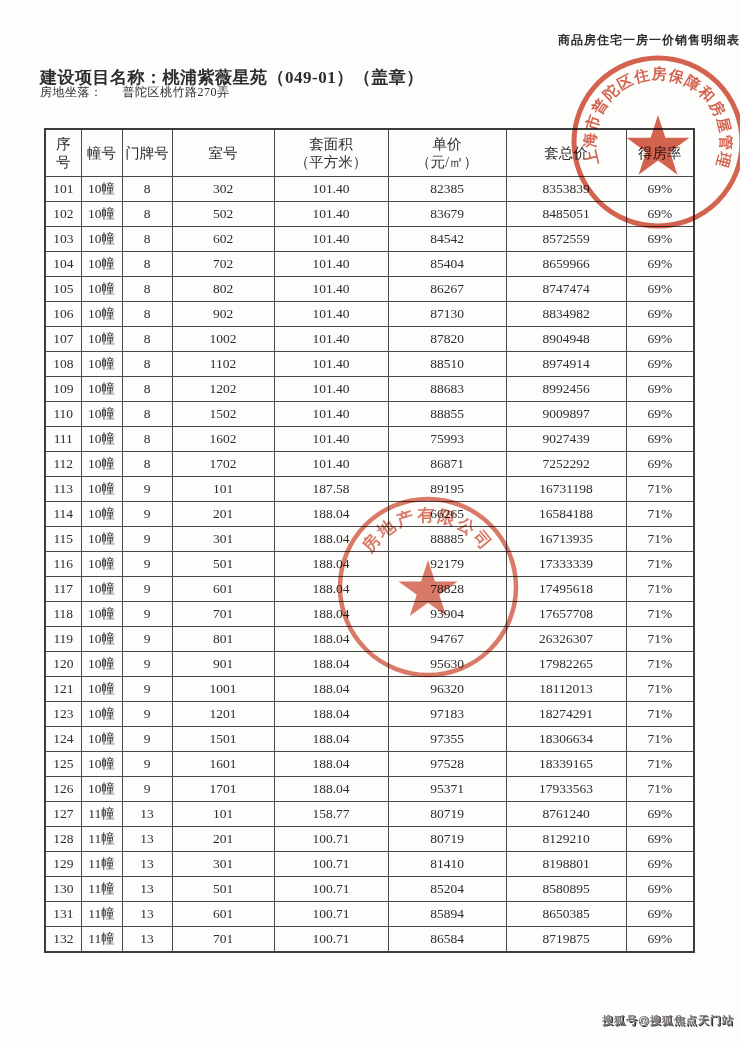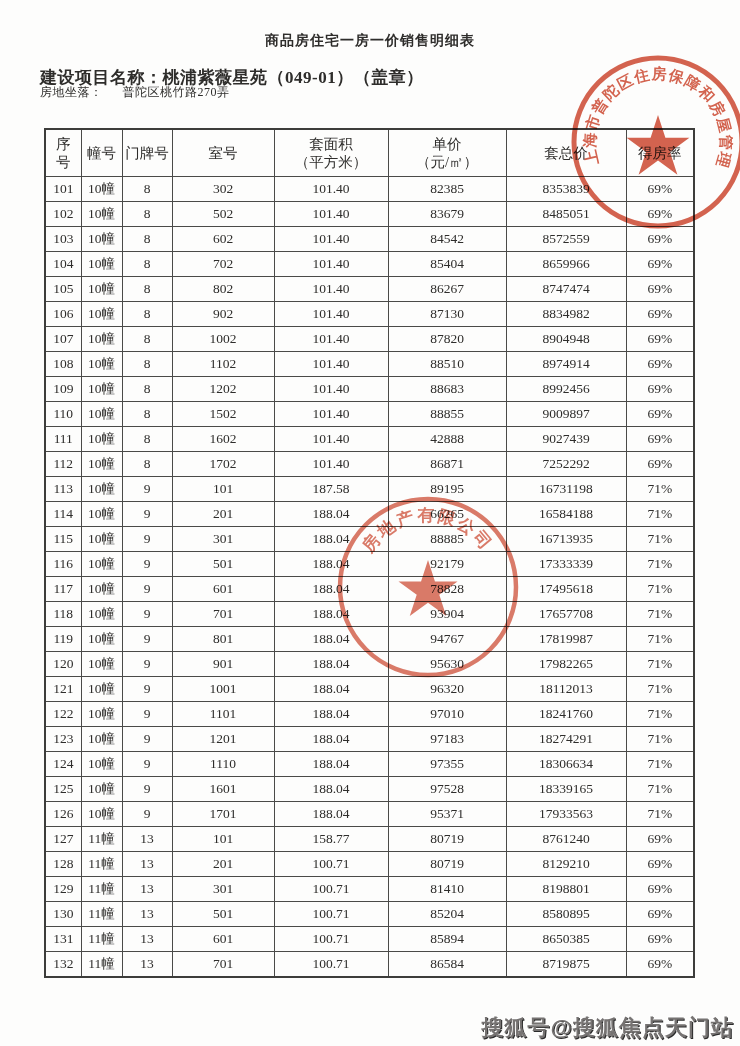--- a/index.html
+++ b/index.html
@@ -8,21 +8,21 @@
     background:#fdfdfc;
     font-family:"Liberation Serif","DejaVu Serif",serif;
     color:#2e2d2b;
     position:relative;
     overflow:hidden;
   }
   .page{position:absolute;inset:0;overflow:hidden;}
 
   .title{
     position:absolute;top:32px;left:0;width:100%;
-    text-align:center;font-size:14px;font-weight:bold;
+    text-align:right;font-size:12px;font-weight:bold;
     letter-spacing:1px;
   }
   .subtitle{
     position:absolute;top:66px;left:0;width:100%;
     text-align:left;font-size:17px;font-weight:bold;
     letter-spacing:.5px;
     margin-left:40px;
   }
   .location-line{
     position:absolute;top:84px;left:40px;
@@ -55,21 +55,21 @@
   }
   .stamp-bureau{left:558px;top:42px;}
   .stamp-company{left:333px;top:492px;opacity:.7;}
   .stamp text{font-family:"Liberation Serif","DejaVu Serif",serif;font-weight:bold;}
   .stamp-bureau text{font-size:15px;letter-spacing:1.3px;}
   .stamp-company text{font-size:17px;letter-spacing:2.5px;}
 
   .watermark{
     position:absolute;top:1013px;right:6px;
     font-family:"Liberation Sans","DejaVu Sans",sans-serif;
-    font-size:22px;font-weight:bold;letter-spacing:1px;
+    font-size:11px;font-weight:bold;letter-spacing:1px;
     color:#767372;
     text-shadow:-1px -1px 0 #ffffff,1px 1px 0 #2a2a2a;
   }
 </style>
 </head>
 <body>
 
 <div class="page">
 
   <div class="title">商品房住宅一房一价销售明细表</div>
@@ -220,21 +220,21 @@
           <td>88855</td>
           <td>9009897</td>
           <td>69%</td>
         </tr>
         <tr>
           <td>111</td>
           <td>10幢</td>
           <td>8</td>
           <td>1602</td>
           <td>101.40</td>
-          <td>42888</td>
+          <td>75993</td>
           <td>9027439</td>
           <td>69%</td>
         </tr>
         <tr>
           <td>112</td>
           <td>10幢</td>
           <td>8</td>
           <td>1702</td>
           <td>101.40</td>
           <td>86871</td>
@@ -301,21 +301,21 @@
           <td>17657708</td>
           <td>71%</td>
         </tr>
         <tr>
           <td>119</td>
           <td>10幢</td>
           <td>9</td>
           <td>801</td>
           <td>188.04</td>
           <td>94767</td>
-          <td>17819987</td>
+          <td>26326307</td>
           <td>71%</td>
         </tr>
         <tr>
           <td>120</td>
           <td>10幢</td>
           <td>9</td>
           <td>901</td>
           <td>188.04</td>
           <td>95630</td>
           <td>17982265</td>
@@ -325,44 +325,34 @@
           <td>121</td>
           <td>10幢</td>
           <td>9</td>
           <td>1001</td>
           <td>188.04</td>
           <td>96320</td>
           <td>18112013</td>
           <td>71%</td>
         </tr>
         <tr>
-          <td>122</td>
-          <td>10幢</td>
-          <td>9</td>
-          <td>1101</td>
-          <td>188.04</td>
-          <td>97010</td>
-          <td>18241760</td>
-          <td>71%</td>
-        </tr>
-        <tr>
           <td>123</td>
           <td>10幢</td>
           <td>9</td>
           <td>1201</td>
           <td>188.04</td>
           <td>97183</td>
           <td>18274291</td>
           <td>71%</td>
         </tr>
         <tr>
           <td>124</td>
           <td>10幢</td>
           <td>9</td>
-          <td>1110</td>
+          <td>1501</td>
           <td>188.04</td>
           <td>97355</td>
           <td>18306634</td>
           <td>71%</td>
         </tr>
         <tr>
           <td>125</td>
           <td>10幢</td>
           <td>9</td>
           <td>1601</td>

